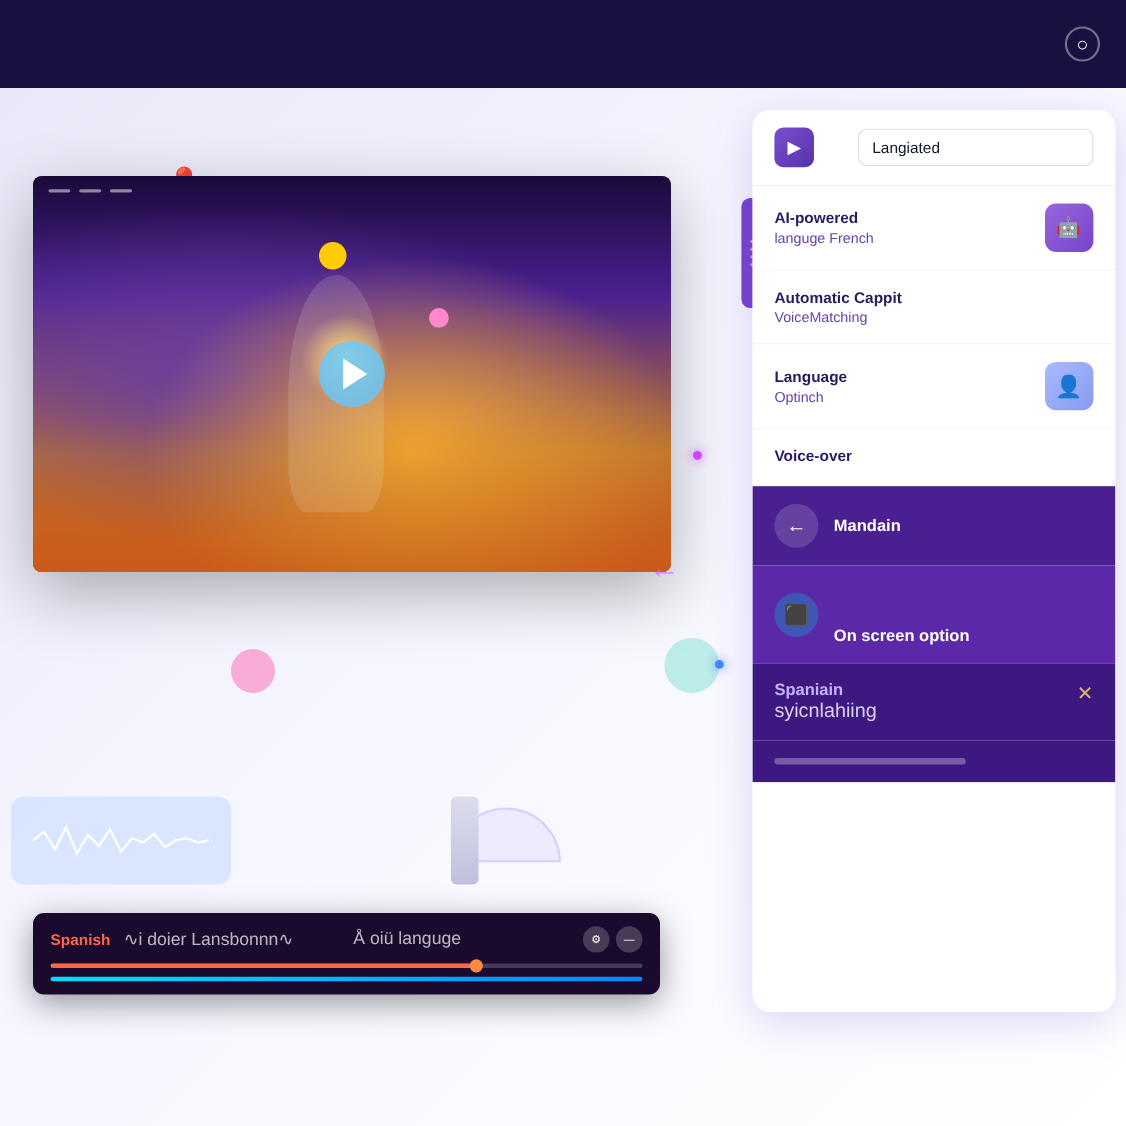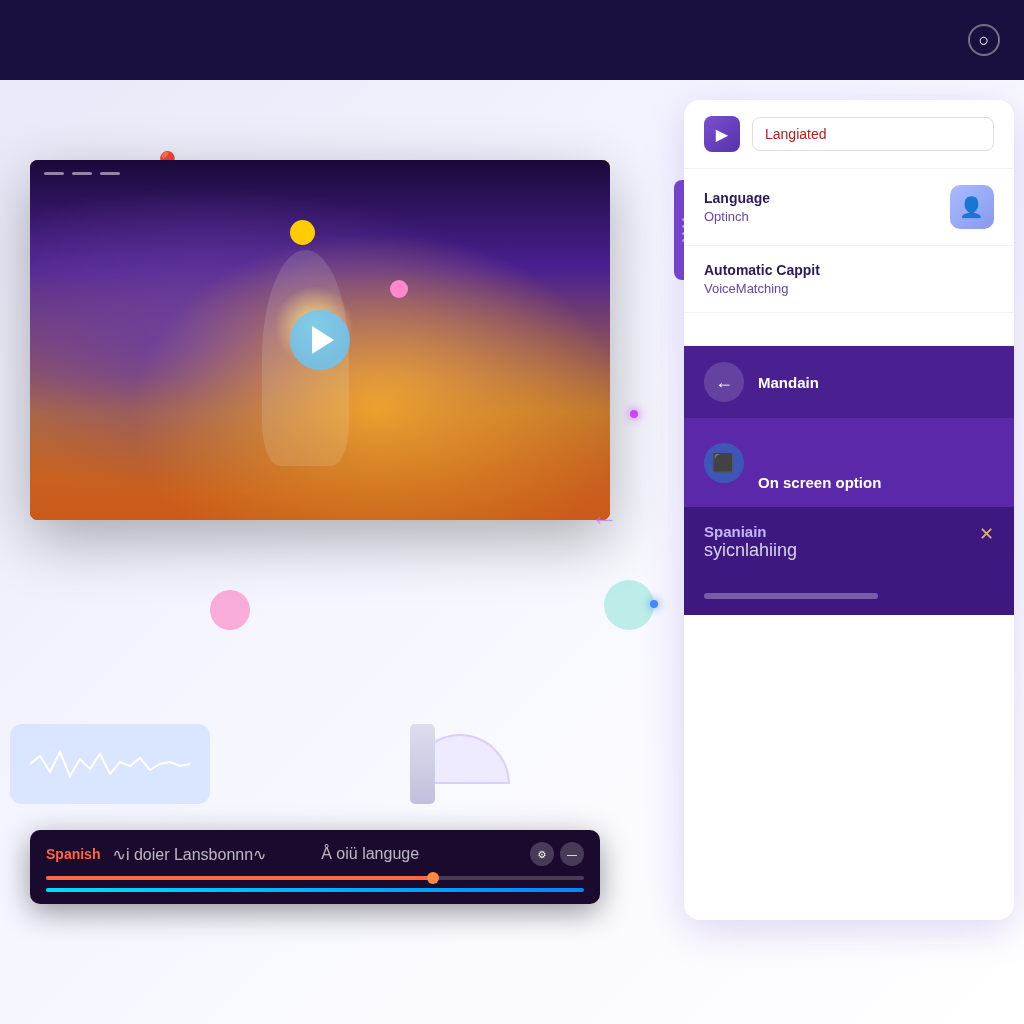--- a/index.html
+++ b/index.html
@@ -290,21 +290,22 @@
       color: white;
     }
 
     .panel-search {
       flex: 1;
       border: 1px solid #ddd;
       border-radius: 8px;
       padding: 8px 12px;
       font-size: 14px;
       outline: none;
-      color: #b91c1c;
+      color: #0f172a;
+      margin-left: 28px;
     }
 
     
     .panel-item {
       padding: 16px 20px;
       border-bottom: 1px solid rgba(150, 120, 220, 0.1);
       cursor: pointer;
       transition: background 0.15s;
     }
 
@@ -609,37 +610,47 @@
 
   <div class="right-panel">
 
     <div class="panel-header">
       <div class="panel-logo">
         <span>▶</span>
       </div>
       <input class="panel-search" type="text" value="Langiated" style="">
     </div>
 
+    <div class="panel-item panel-item-row">
+      <div>
+        <div class="panel-item-title">AI-powered</div>
+        <div class="panel-item-subtitle">languge French</div>
+      </div>
+      <div class="panel-item-icon">
+        <span>🤖</span>
+      </div>
+    </div>
+
+    <div class="panel-item">
+      <div class="panel-item-title">Automatic Cappit</div>
+      <div class="panel-item-subtitle">VoiceMatching</div>
+    </div>
 
     <div class="panel-item panel-item-row">
       <div>
         <div class="panel-item-title">Language</div>
         <div class="panel-item-subtitle">Optinch</div>
       </div>
       <div class="photo-card">
         <span>👤</span>
       </div>
     </div>
 
     <div class="panel-item">
-      <div class="panel-item-title">Automatic Cappit</div>
-      <div class="panel-item-subtitle">VoiceMatching</div>
-    </div>
-
-    <div class="panel-item">
+      <div class="panel-item-title">Voice-over</div>
     </div>
 
     <div class="panel-dark">
       <div class="panel-dark-icon">
         <span>←</span>
       </div>
       <div class="panel-dark-text">Mandain</div>
     </div>
 
     <div class="panel-screen-option">

